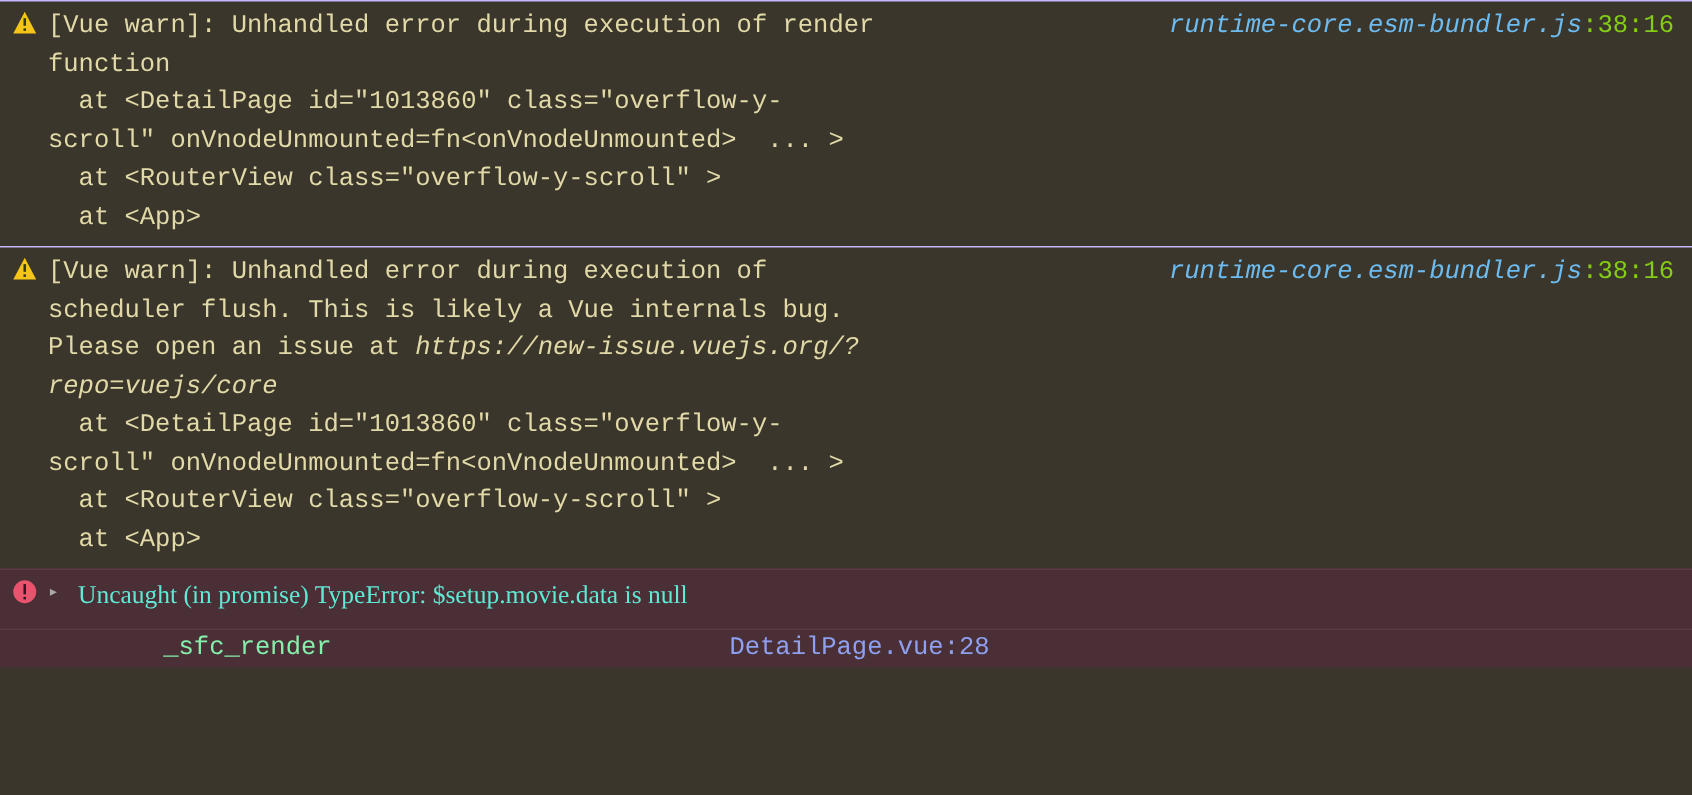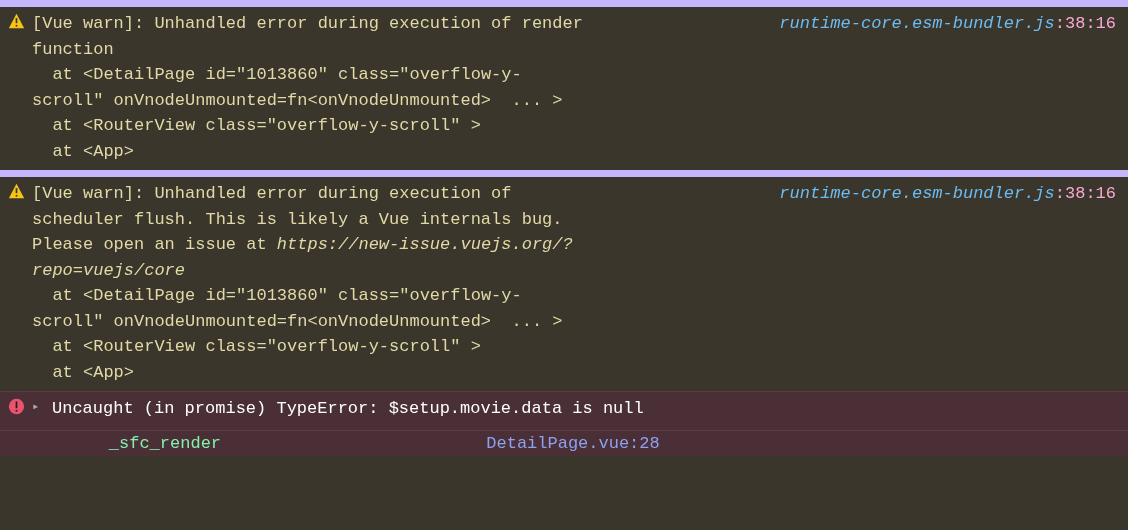--- a/index.html
+++ b/index.html
@@ -8,21 +8,21 @@
     width: 1128px;
     height: 530px;
     overflow: hidden;
     font-family: Menlo, Monaco, "Courier New", monospace;
     font-size: 17px;
     line-height: 1.5;
   }
   .entry {
     display: flex;
     padding: 4px 8px 6px 8px;
-    border-top: 7px solid #c4b5fd;
+    border-top: 1px solid #c4b5fd;
   }
   .entry-error {
     background: #4a2f36;
     border-top: 1px solid #5a3a44;
   }
   .icon-col {
     flex: 0 0 24px;
     padding-top: 2px;
   }
   .expand-col {
@@ -38,29 +38,30 @@
     word-break: break-word;
     overflow-wrap: break-word;
   }
   .src-col {
     flex: 1;
     text-align: right;
     padding-right: 4px;
     white-space: nowrap;
   }
   .msg-error-col {
-    color: #ffffff;
+    color: #5eead4;
     white-space: pre;
+    font-family: Liberation Serif, serif;
   }
   .src-link {
     color: #6cbcf2;
     font-style: italic;
   }
   .src-linecol {
-    color: #f9a8d4;
+    color: #84cc16;
   }
   .italic {
     font-style: italic;
   }
   .stack-sub {
     color: #c9c2a0;
     font-size: 17px;
     padding-left: 68px;
     white-space: pre;
   }

